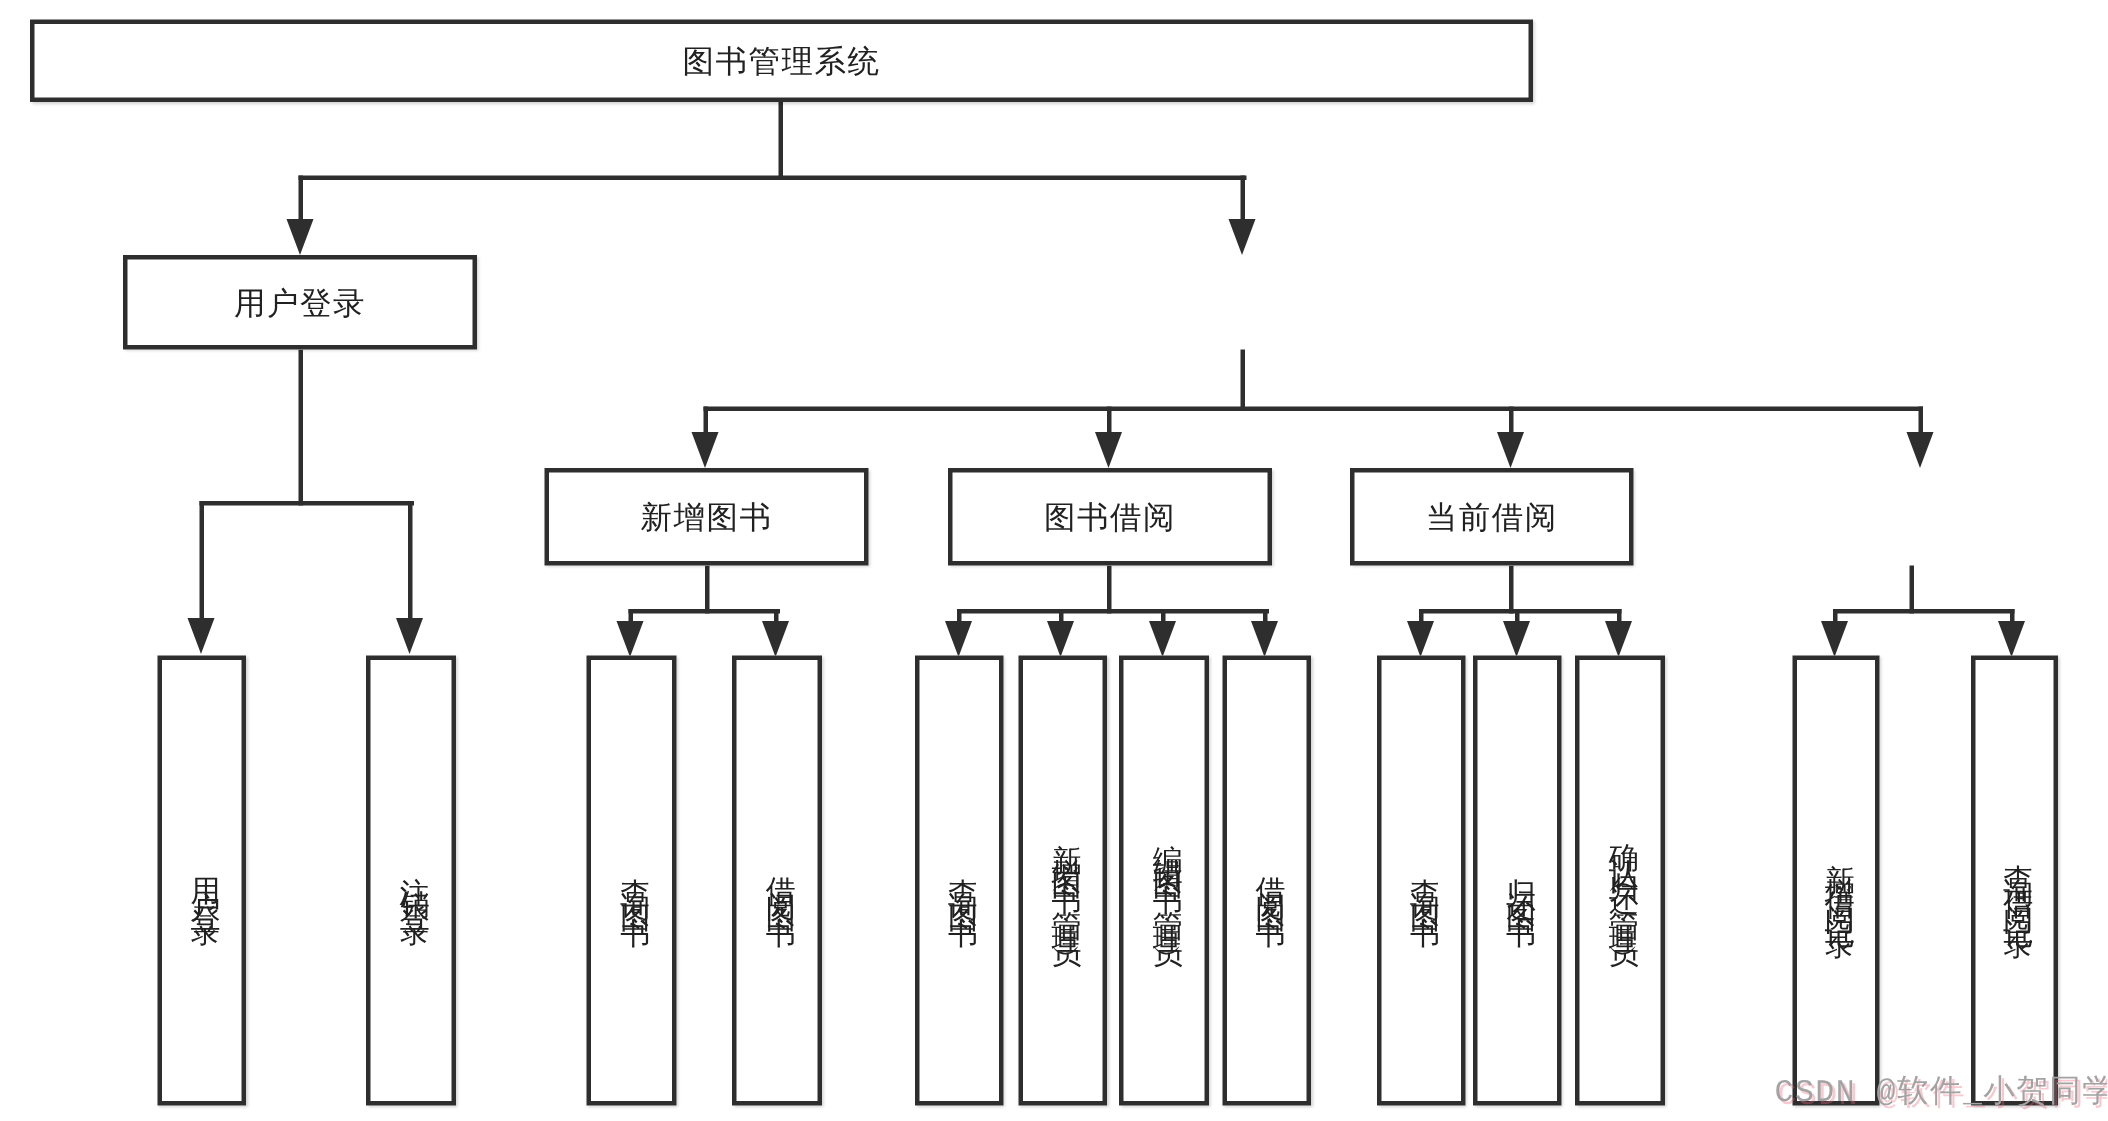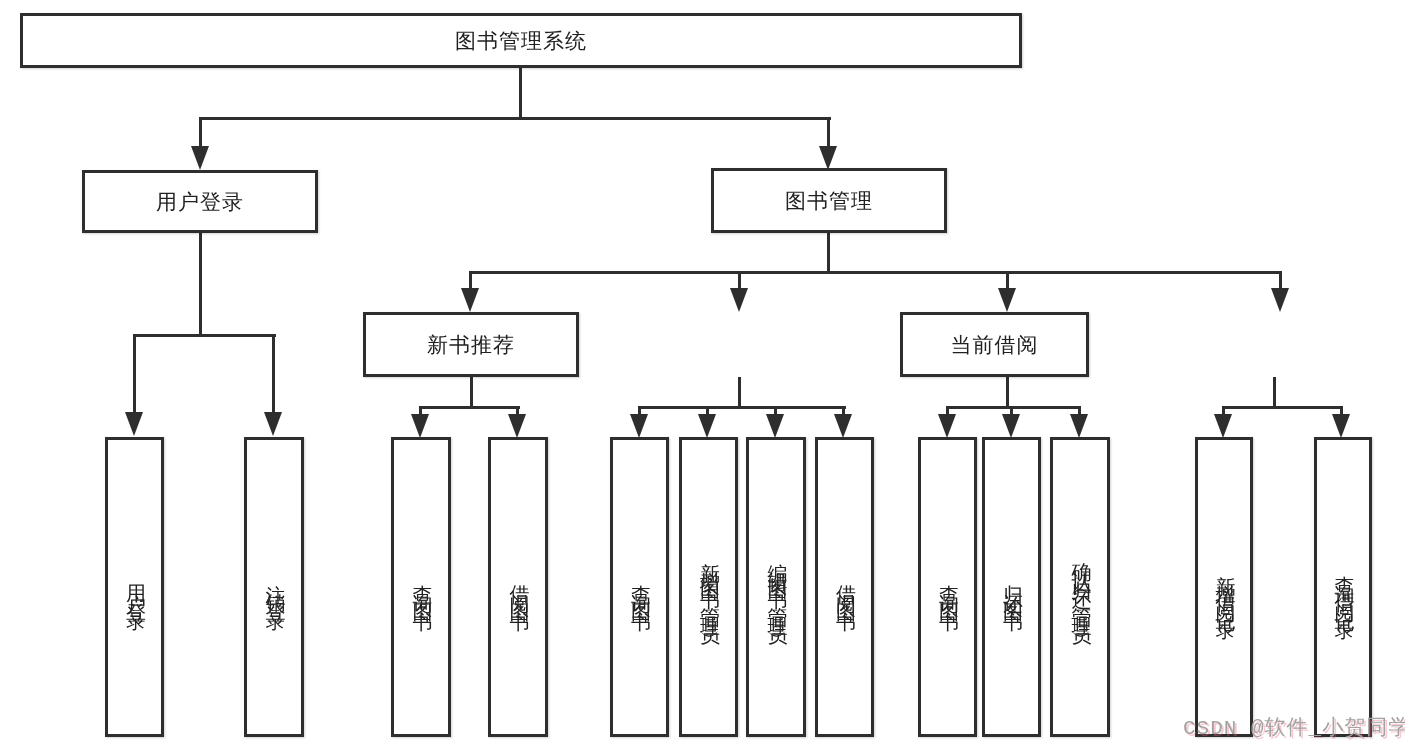--- a/index.html
+++ b/index.html
@@ -54,24 +54,24 @@
 </style>
 </head>
 <body>
 
 <div id="canvas">
 
   <div class="box" style="left:20px;top:13px;width:1002px;height:55px;">图书管理系统</div>
 
   <div class="box" style="left:82px;top:170px;width:236px;height:63px;">用户登录</div>
 
-  <div class="box" style="left:711px;top:168px;width:236px;height:65px;">图书管理</div>
 
-  <div class="box" style="left:363px;top:312px;width:216px;height:65px;">新书推荐</div>
+  <div class="box" style="left:363px;top:312px;width:216px;height:65px;">新增图书</div>
 
+  <div class="box" style="left:632px;top:312px;width:216px;height:65px;">图书借阅</div>
 
   <div class="box" style="left:900px;top:312px;width:189px;height:65px;">当前借阅</div>
 
 
   <div class="box leaf" style="left:105px;top:437px;width:59px;height:300px;">
     <span>用户登录</span>
   </div>
 
   <div class="box leaf" style="left:244px;top:437px;width:60px;height:300px;">
     <span>注销登录</span>

